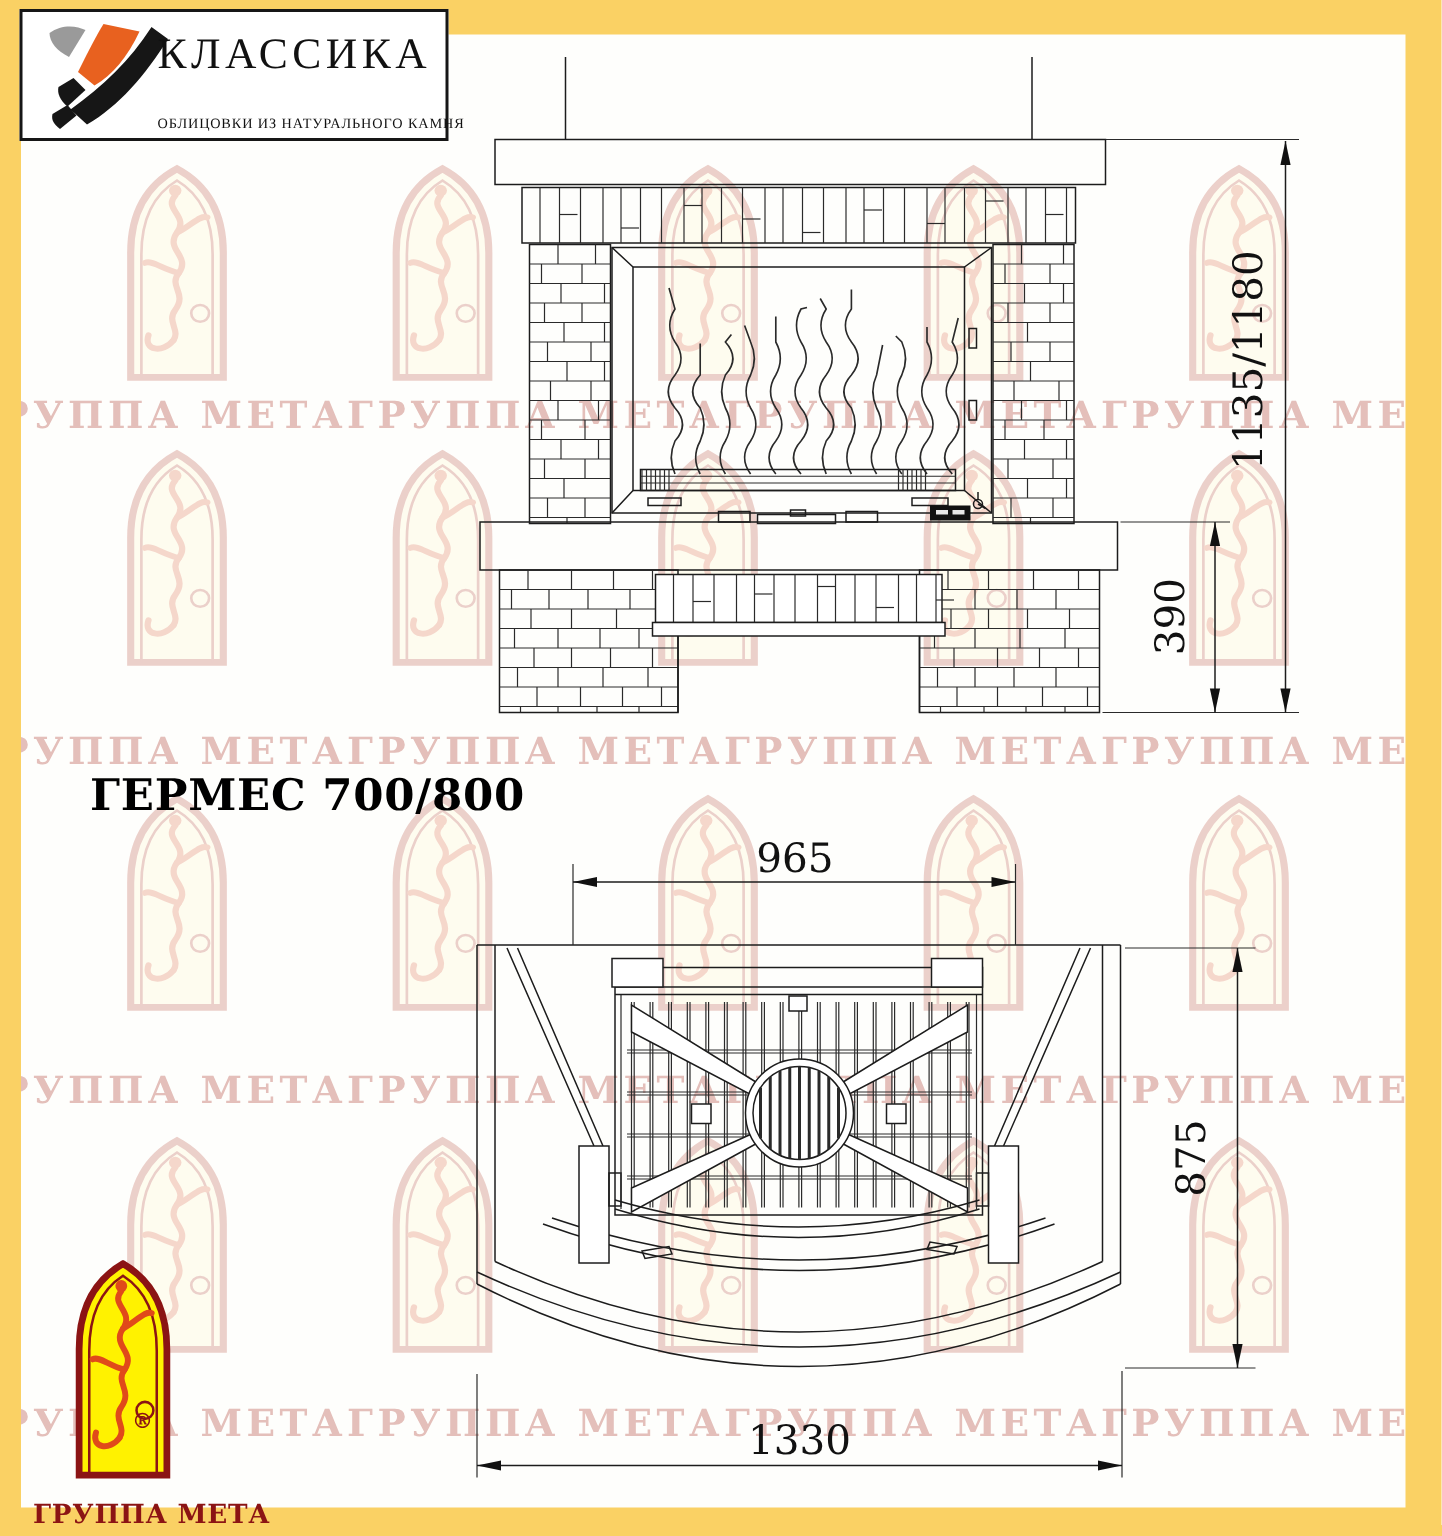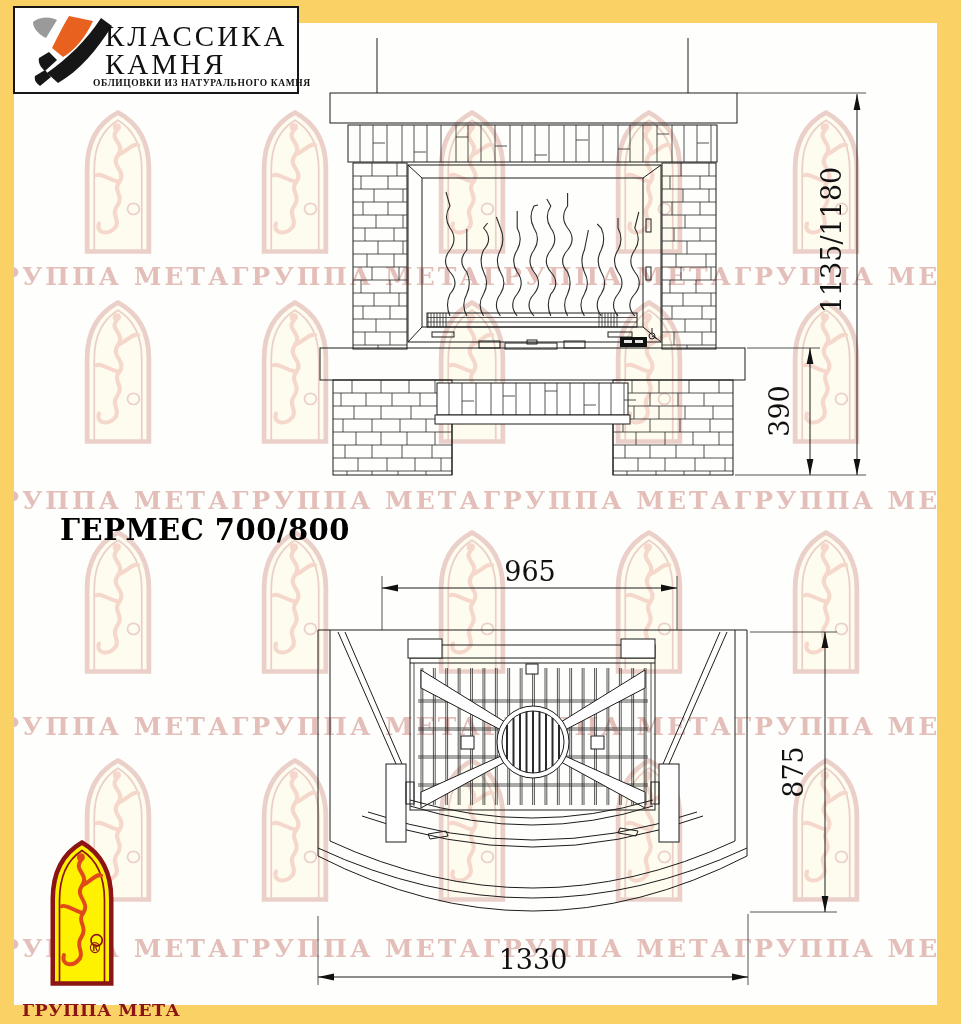--- a/index.html
+++ b/index.html
@@ -45,22 +45,22 @@
   }
   .brand-box .t1{
     position:absolute;left:90px;top:12px;
     font-family:"Liberation Serif",serif;font-size:29px;letter-spacing:3px;color:#111;
   }
   .brand-box .t2{
     position:absolute;left:90px;top:40px;
     font-family:"Liberation Serif",serif;font-size:29px;letter-spacing:3px;color:#111;
   }
   .brand-box .sub{
-    position:absolute;left:78px;top:70px;
-    font-family:"Liberation Serif",serif;font-weight:bold;font-size:9.5px;
+    position:absolute;left:90px;top:70px;
+    font-family:"Liberation Serif",serif;font-weight:normal;font-size:9.5px;
     letter-spacing:.6px;color:#111;white-space:nowrap;text-align:right;
   }
   .brand-strokes{position:absolute;left:6px;top:2px;}
   
   .footer-logo{position:absolute;left:46px;top:838px;z-index:3;width:120px;}
   .footer-logo svg{--arch-fill:#FFF200;--arch-stroke:#8B1414;--lizard:#E04A1A;}
   .footer-logo .reg{
     position:absolute;left:42px;top:102px;
     font-family:"DejaVu Serif",serif;font-weight:bold;font-size:14px;color:#8B1414;
   }
@@ -583,21 +583,20 @@
 
 <div class="brand-box">
   <svg class="brand-strokes" width="92" height="82" viewBox="0 0 92 82">
     <path d="M12,12 C20,6 30,7 36,10 L25,28 C17,24 12,18 12,12 Z" fill="#9a9a9a"></path>
     <path d="M48,6 L72,11 C64,28 54,40 42,47 L31,38 C37,26 43,14 48,6 Z" fill="#E8611F"></path>
     <path d="M80,8 L91,16 C76,40 58,61 37,73 L26,63 C47,48 66,30 80,8 Z" fill="#161616"></path>
     <path d="M18,48 L28,42 L36,50 L24,61 C19,57 17,52 18,48 Z" fill="#161616"></path>
     <path d="M14,66 L24,60 L30,67 L19,76 C15,73 13,70 14,66 Z" fill="#161616"></path>
   </svg>
   <div class="t1">КЛАССИКА</div>
-  <div class="t2">КАМНЯ</div>
   <div class="sub">ОБЛИЦОВКИ ИЗ НАТУРАЛЬНОГО КАМНЯ</div>
 </div>
 
 <div class="footer-logo">
   <svg width="72" height="150" viewBox="0 0 64 132" preserveAspectRatio="none">
     <use href="#wm-arch" xlink:href="#wm-arch"></use>
   </svg>
   <span class="reg">®</span>
 </div>
 <div class="footer-name">ГРУППА МЕТА</div>

